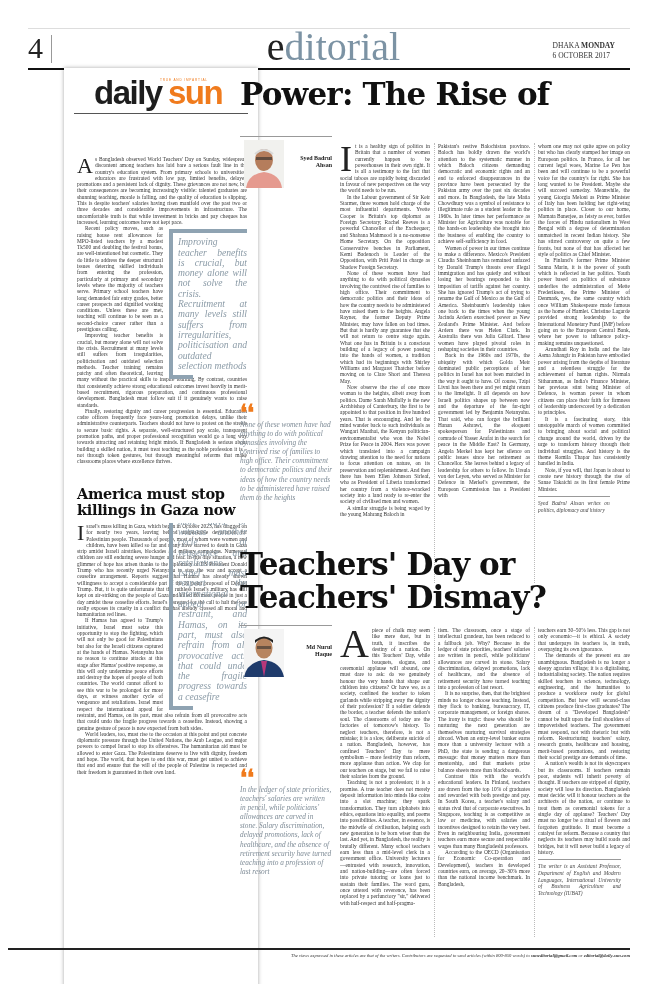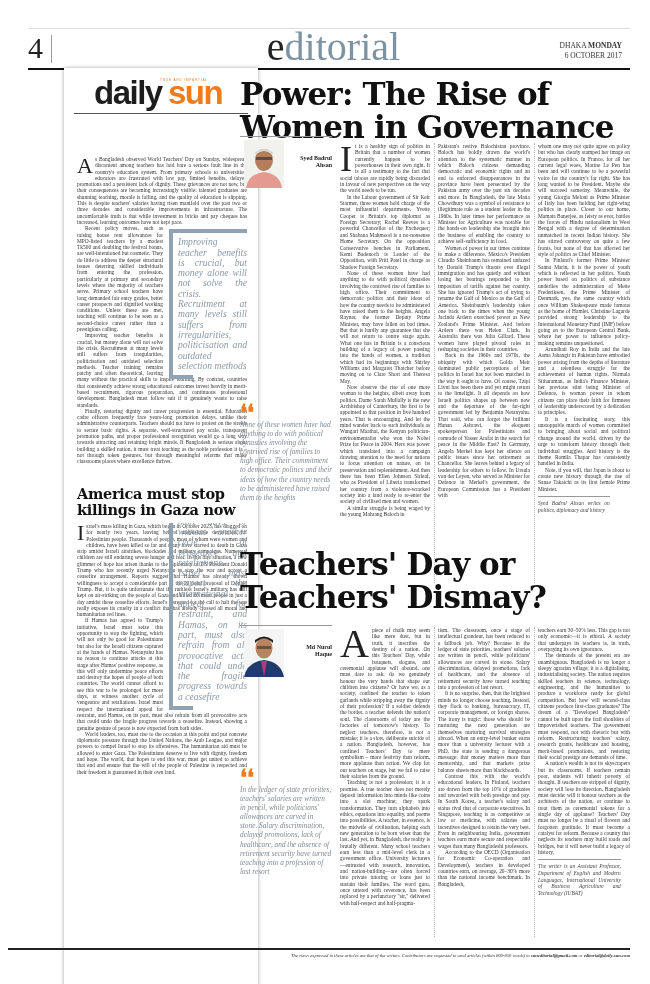--- a/index.html
+++ b/index.html
@@ -5,21 +5,21 @@
   * { box-sizing: border-box; margin: 0; padding: 0; }
   html, body { width: 650px; height: 984px; background: #ffffff; overflow: hidden; }
   body { position: relative; font-family: "Liberation Serif", "DejaVu Serif", serif; color: #222; }
 
   .masthead { position: absolute; left: 28px; top: 28px; width: 602px; height: 42px; border-bottom: 2px solid #111; border-top: 1px solid #ddd; }
   .page-num { position: absolute; left: 0; top: 4px; font-size: 30px; line-height: 30px; color: #222; font-family: "Liberation Serif", serif; }
   .page-num-rule { position: absolute; left: 23px; top: 6px; width: 1px; height: 28px; background: #999; }
   .section-title { position: absolute; left: 9px; right: 0; top: -4px; text-align: center; font-size: 40px; line-height: 44px; font-family: "Liberation Serif", serif; }
   .section-title .e { color: #222; }
   .section-title .rest { color: #7c93a4; }
-  .dateline { position: absolute; right: 8px; top: 12px; text-align: right; font-size: 7.5px; line-height: 10px; color: #333; }
+  .dateline { position: absolute; right: 15px; top: 12px; font-size: 7.5px; line-height: 10px; color: #333; }
   .dateline b { font-weight: bold; }
 
   
   .card { position: absolute; left: 28px; top: 68px; width: 194px; height: 956px; background: #fff; box-shadow: 0 0 4px rgba(0,0,0,0.35); margin-left: 36px; }
   .logo { position: absolute; left: 30px; top: 8px; height: 34px; width: 140px; }
   .logo .daily { position: absolute; left: 0; top: 0; font-family: "Liberation Sans", sans-serif; font-weight: bold; font-size: 33px; line-height: 33px; letter-spacing: -1.5px; color: #1d1d1d; }
   .logo .sun { position: absolute; left: 74px; top: 0; font-family: "Liberation Sans", sans-serif; font-weight: bold; font-size: 33px; line-height: 33px; letter-spacing: -1.5px; color: #f07b1d; }
   .logo .tag { position: absolute; left: 66px; top: 2px; font-family: "Liberation Sans", sans-serif; font-size: 3.2px; letter-spacing: 0.8px; color: #f07b1d; }
   .logo-rule { position: absolute; left: 10px; right: 10px; top: 45px; height: 1px; background: #555; }
 
@@ -89,21 +89,20 @@
     <p class="first"><span class="dropcap">I</span><span>srael's mass killing in Gaza, which began in October 2023, has dragged on for nearly two years, leaving behind unspeakable devastation for Palestinian people. Thousands of people, most of whom were women and children, have been killed so far and many have starved to death in Gaza strip amidst Israeli airstrikes, blockades and military campaigns. Numerous children are still enduring severe hunger and fear. In this dire situation, a new glimmer of hope has arisen thanks to the diplomacy of US President Donald Trump who has recently urged Netanyahu to stop the war and accept a ceasefire arrangement. Reports suggest that Hamas has already shown willingness to accept a considerable part of the 20 point proposal of Donald Trump. But, it is quite unfortunate that the ruthless Israel's military has still kept on air-striking on the people of Gaza and killed 60 more people in just a day amidst these ceasefire efforts. Israel's disregard for the call to halt the war really exposes its cruelty in a conflict that has already crossed all moral and humanitarian red lines.</span></p>
     <div class="pull-left" style="margin-top:-150px;">The world cannot afford to see this war to be prolonged for more days, or witness another cycle of vengeance and retaliations. Israel must respect the international appeal for restraint, and Hamas, on its part, must also refrain from all provocative acts that could undo the fragile progress towards a ceasefire</div>
     <p>If Hamas has agreed to Trump's initiative, Israel must seize this opportunity to stop the fighting, which will not only be good for Palestinians but also for the Israeli citizens captured at the hands of Hamas. Netanyahu has no reason to continue attacks at this stage after Hamas' positive response, as this will only undermine peace efforts and destroy the hopes of people of both countries. The world cannot afford to see this war to be prolonged for more days, or witness another cycle of vengeance and retaliations. Israel must respect the international appeal for restraint, and Hamas, on its part, must also refrain from all provocative acts that could undo the fragile progress towards a ceasefire. Instead, showing a genuine gesture of peace is now expected from both sides.</p>
     <p>World leaders, too, must rise to the occasion at this point and put concrete diplomatic pressure through the United Nations, the Arab League, and major powers to compel Israel to stop its offensives. The humanitarian aid must be allowed to enter Gaza. The Palestinians deserve to live with dignity, freedom and hope. The world, that hopes to end this war, must get united to achieve that end and ensure that the will of the people of Palestine is respected and their freedom is guaranteed in their own land.</p>
   </div>
 </aside>
 
 <article>
   <h1 class="main-head" style="top:78px; font-size:31px; line-height:33px;">
     <span>Power: The Rise of</span><br>
-    <span>Women in Governance</span>
   </h1>
   <div class="byline-box" style="top:136px;">
     <div class="byline-photo">
       <svg width="40" height="48" viewBox="0 0 40 48">
         <rect width="40" height="48" fill="#f1f1ee"></rect>
         <path d="M2 48 Q4 34 20 32 Q36 34 38 48 Z" fill="#e59a8f"></path>
         <ellipse cx="20" cy="20" rx="9" ry="11" fill="#b57d5c"></ellipse>
         <rect x="12" y="17" width="16" height="3" fill="#2a2a2a" opacity="0.6"></rect>
         <path d="M11 14 Q20 6 29 14" stroke="#d8d8d8" stroke-width="2" fill="none"></path>
       </svg>

